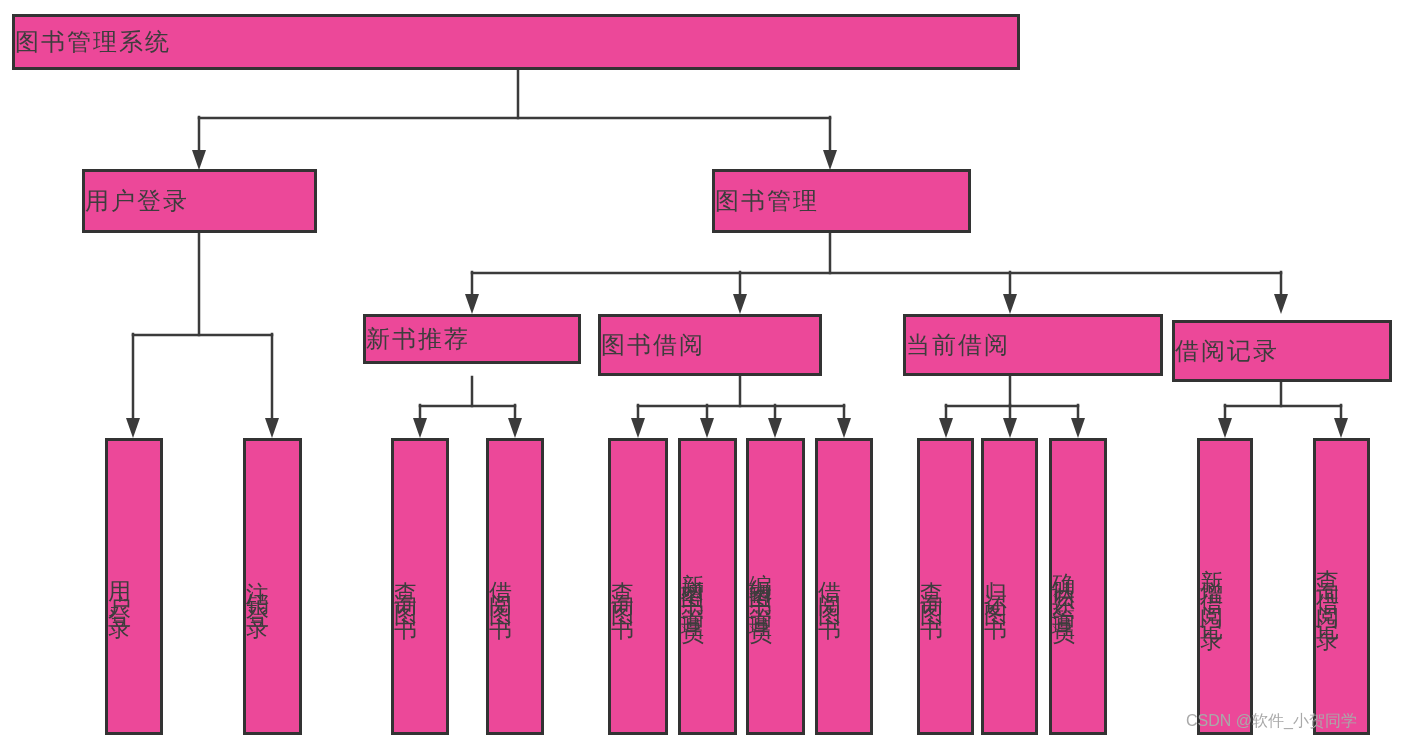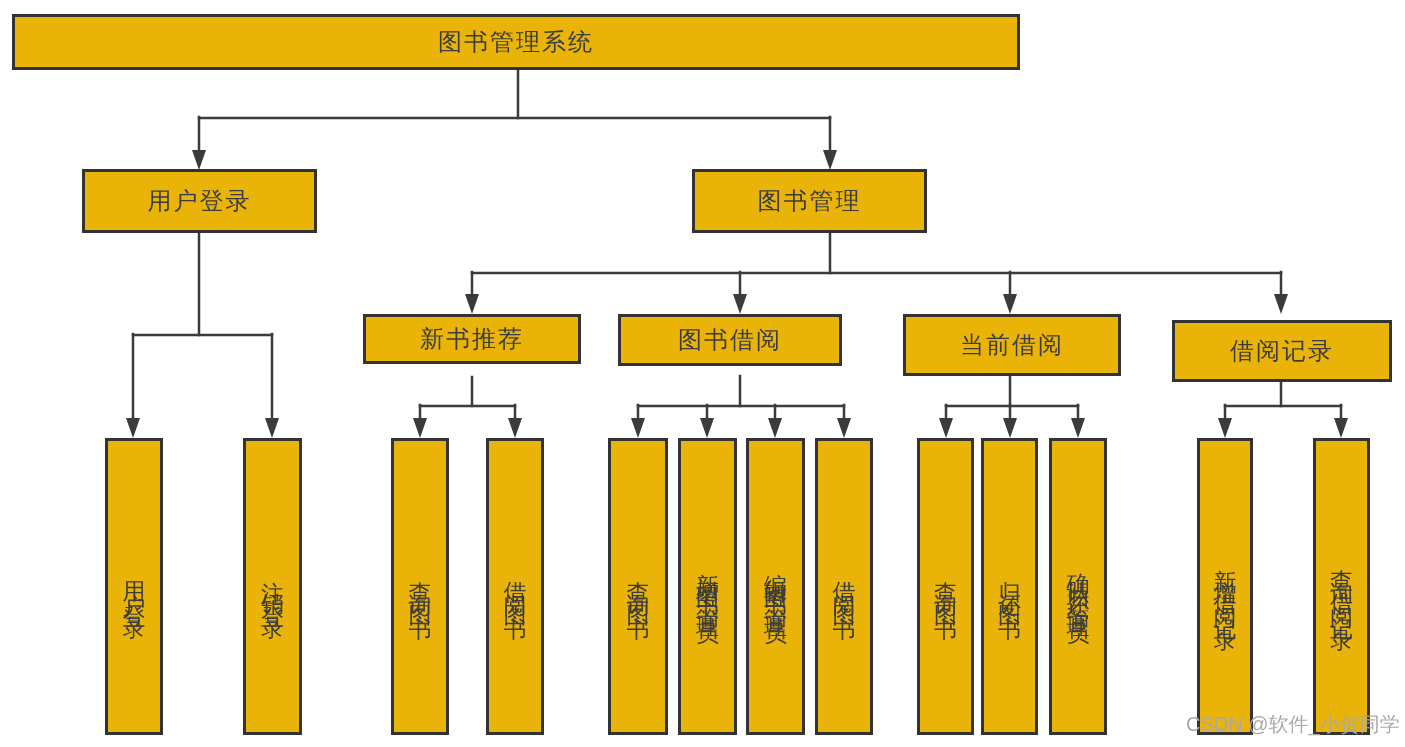--- a/index.html
+++ b/index.html
@@ -12,25 +12,24 @@
     overflow: hidden;
   }
   svg.connectors {
     position: absolute;
     left: 0; top: 0;
     width: 1405px; height: 747px;
   }
   .box {
     position: absolute;
     box-sizing: border-box;
-    background: #eab308;
+    background: #ec4899;
     border: 3px solid #333333;
     display: flex;
     align-items: center;
-    justify-content: center;
     color: #3d3d3d;
   }
   .h-label {
     font-size: 24px;
     letter-spacing: 2px;
     white-space: nowrap;
     color: #3d3d3d;
   }
   .leaf .v-label {
     writing-mode: vertical-rl;
@@ -39,21 +38,21 @@
     line-height: 1;
     letter-spacing: 12px;
     color: #3d3d3d;
     white-space: nowrap;
   }
   .leaf .v-label.long { letter-spacing: 7px; }
   .watermark {
     position: absolute;
     left: 1186px;
     top: 711px;
-    font-size: 20px;
+    font-size: 16px;
     color: #a9a9a9;
     white-space: nowrap;
     z-index: 5;
   }
 </style>
 </head>
 <body>
 
 <div class="canvas">
 
@@ -137,31 +136,31 @@
     </g>
   </svg>
 
   <div class="box" style="left:12px;top:14px;width:1008px;height:56px">
     <span class="h-label">图书管理系统</span>
   </div>
 
   <div class="box" style="left:82px;top:169px;width:235px;height:64px">
     <span class="h-label">用户登录</span>
   </div>
-  <div class="box" style="left:692px;top:169px;width:235px;height:64px">
+  <div class="box" style="left:712px;top:169px;width:259px;height:64px">
     <span class="h-label">图书管理</span>
   </div>
 
   <div class="box" style="left:363px;top:314px;width:218px;height:50px">
     <span class="h-label">新书推荐</span>
   </div>
-  <div class="box" style="left:618px;top:314px;width:224px;height:52px">
+  <div class="box" style="left:598px;top:314px;width:224px;height:62px">
     <span class="h-label">图书借阅</span>
   </div>
-  <div class="box" style="left:903px;top:314px;width:218px;height:62px">
+  <div class="box" style="left:903px;top:314px;width:260px;height:62px">
     <span class="h-label">当前借阅</span>
   </div>
   <div class="box" style="left:1172px;top:320px;width:220px;height:62px">
     <span class="h-label">借阅记录</span>
   </div>
 
   <div class="box leaf" style="left:105px;top:438px;width:58px;height:297px">
     <span class="v-label">用户登录</span>
   </div>
   <div class="box leaf" style="left:243px;top:438px;width:59px;height:297px">

